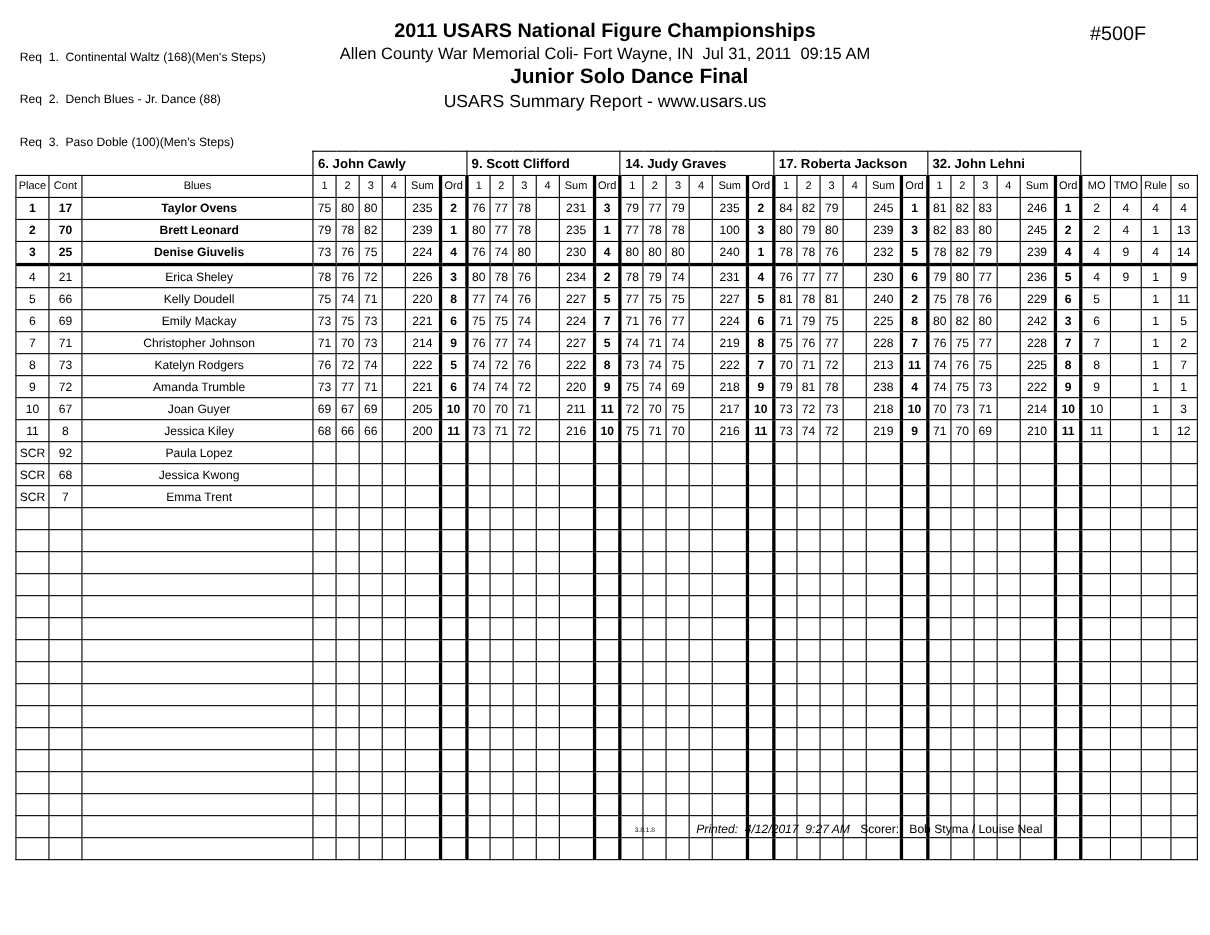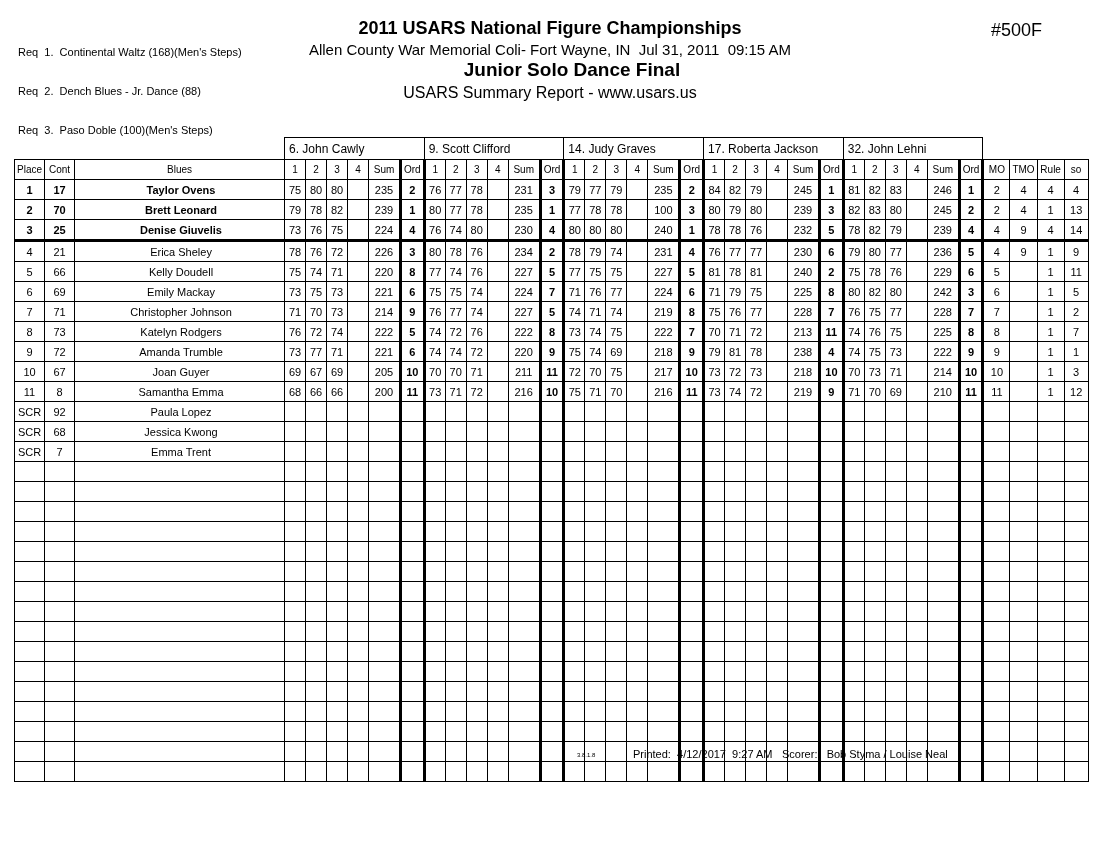--- a/index.html
+++ b/index.html
@@ -9,30 +9,30 @@
   .title-block { position:absolute; left:0; top:18px; width:1100px; text-align:center; }
   .t1 { font-size:18px; font-weight:bold; }
   .t2 { font-size:15px; white-space:pre; margin-top:2px; }
   .t3 { font-size:19px; font-weight:bold; margin-top:1px;padding-left:44px; }
   .t4 { font-size:16px; margin-top:3px; }
   .report-num { position:absolute; right:58px; top:20px; font-size:18px; font-weight:normal; }
   table.t { position:absolute; left:14px; top:137px; border-collapse:collapse; table-layout:fixed; }
   table.t td { border:1px solid #000; height:19px; padding:0 2px; font-size:11px; text-align:center;
                overflow:hidden; white-space:nowrap; }
   table.t td.nb { border:none; }
-  table.t td.jname { text-align:left; height:21px; font-size:12px; padding-left:4px; }
+  table.t td.jname { text-align:left; height:21px; font-size:12px; padding-left:4px;font-weight:bold; }
   table.t td.h { font-size:10px; }
   table.t td.name { text-align:center; padding-left:5px; }
   table.t td.ord, table.t td.ordh { border-left:3px solid #000; border-right:3px solid #000; }
   table.t td.ord { font-weight:bold; }
   table.t tr.top3 td.c, table.t tr.top3 td.name { font-weight:bold; }
   table.t tr.group-end td { border-bottom:3px solid #000; }
   .footer { position:absolute; top:748px; left:0; width:1100px; font-size:11px; }
   .version { position:absolute; left:577px; top:4px; font-size:6px; }
-  .printed { position:absolute; left:633px; top:0; white-space:pre; }
+  .printed { position:absolute; left:633px; top:0; white-space:pre;font-style:italic; }
   .scorer { position:absolute; left:782px; top:0; white-space:pre; }
 </style>
 </head>
 <body>
 
 <div class="page">
 
   <div class="reqs">
     <div>Req  1.  Continental Waltz (168)(Men's Steps)</div>
     <div>Req  2.  Dench Blues - Jr. Dance (88)</div>
@@ -523,21 +523,21 @@
           <td class="sum">214</td>
           <td class="ord">10</td>
           <td class="rc">10</td>
           <td class="rc"></td>
           <td class="rc">1</td>
           <td class="rc">3</td>
         </tr>
         <tr class="">
           <td class="c">11</td>
           <td class="c">8</td>
-          <td class="name">Samantha Emma</td>
+          <td class="name">Jessica Kiley</td>
           <td class="sc">68</td>
           <td class="sc">66</td>
           <td class="sc">66</td>
           <td class="sc"></td>
           <td class="sum">200</td>
           <td class="ord">11</td>
           <td class="sc">73</td>
           <td class="sc">71</td>
           <td class="sc">72</td>
           <td class="sc"></td>

